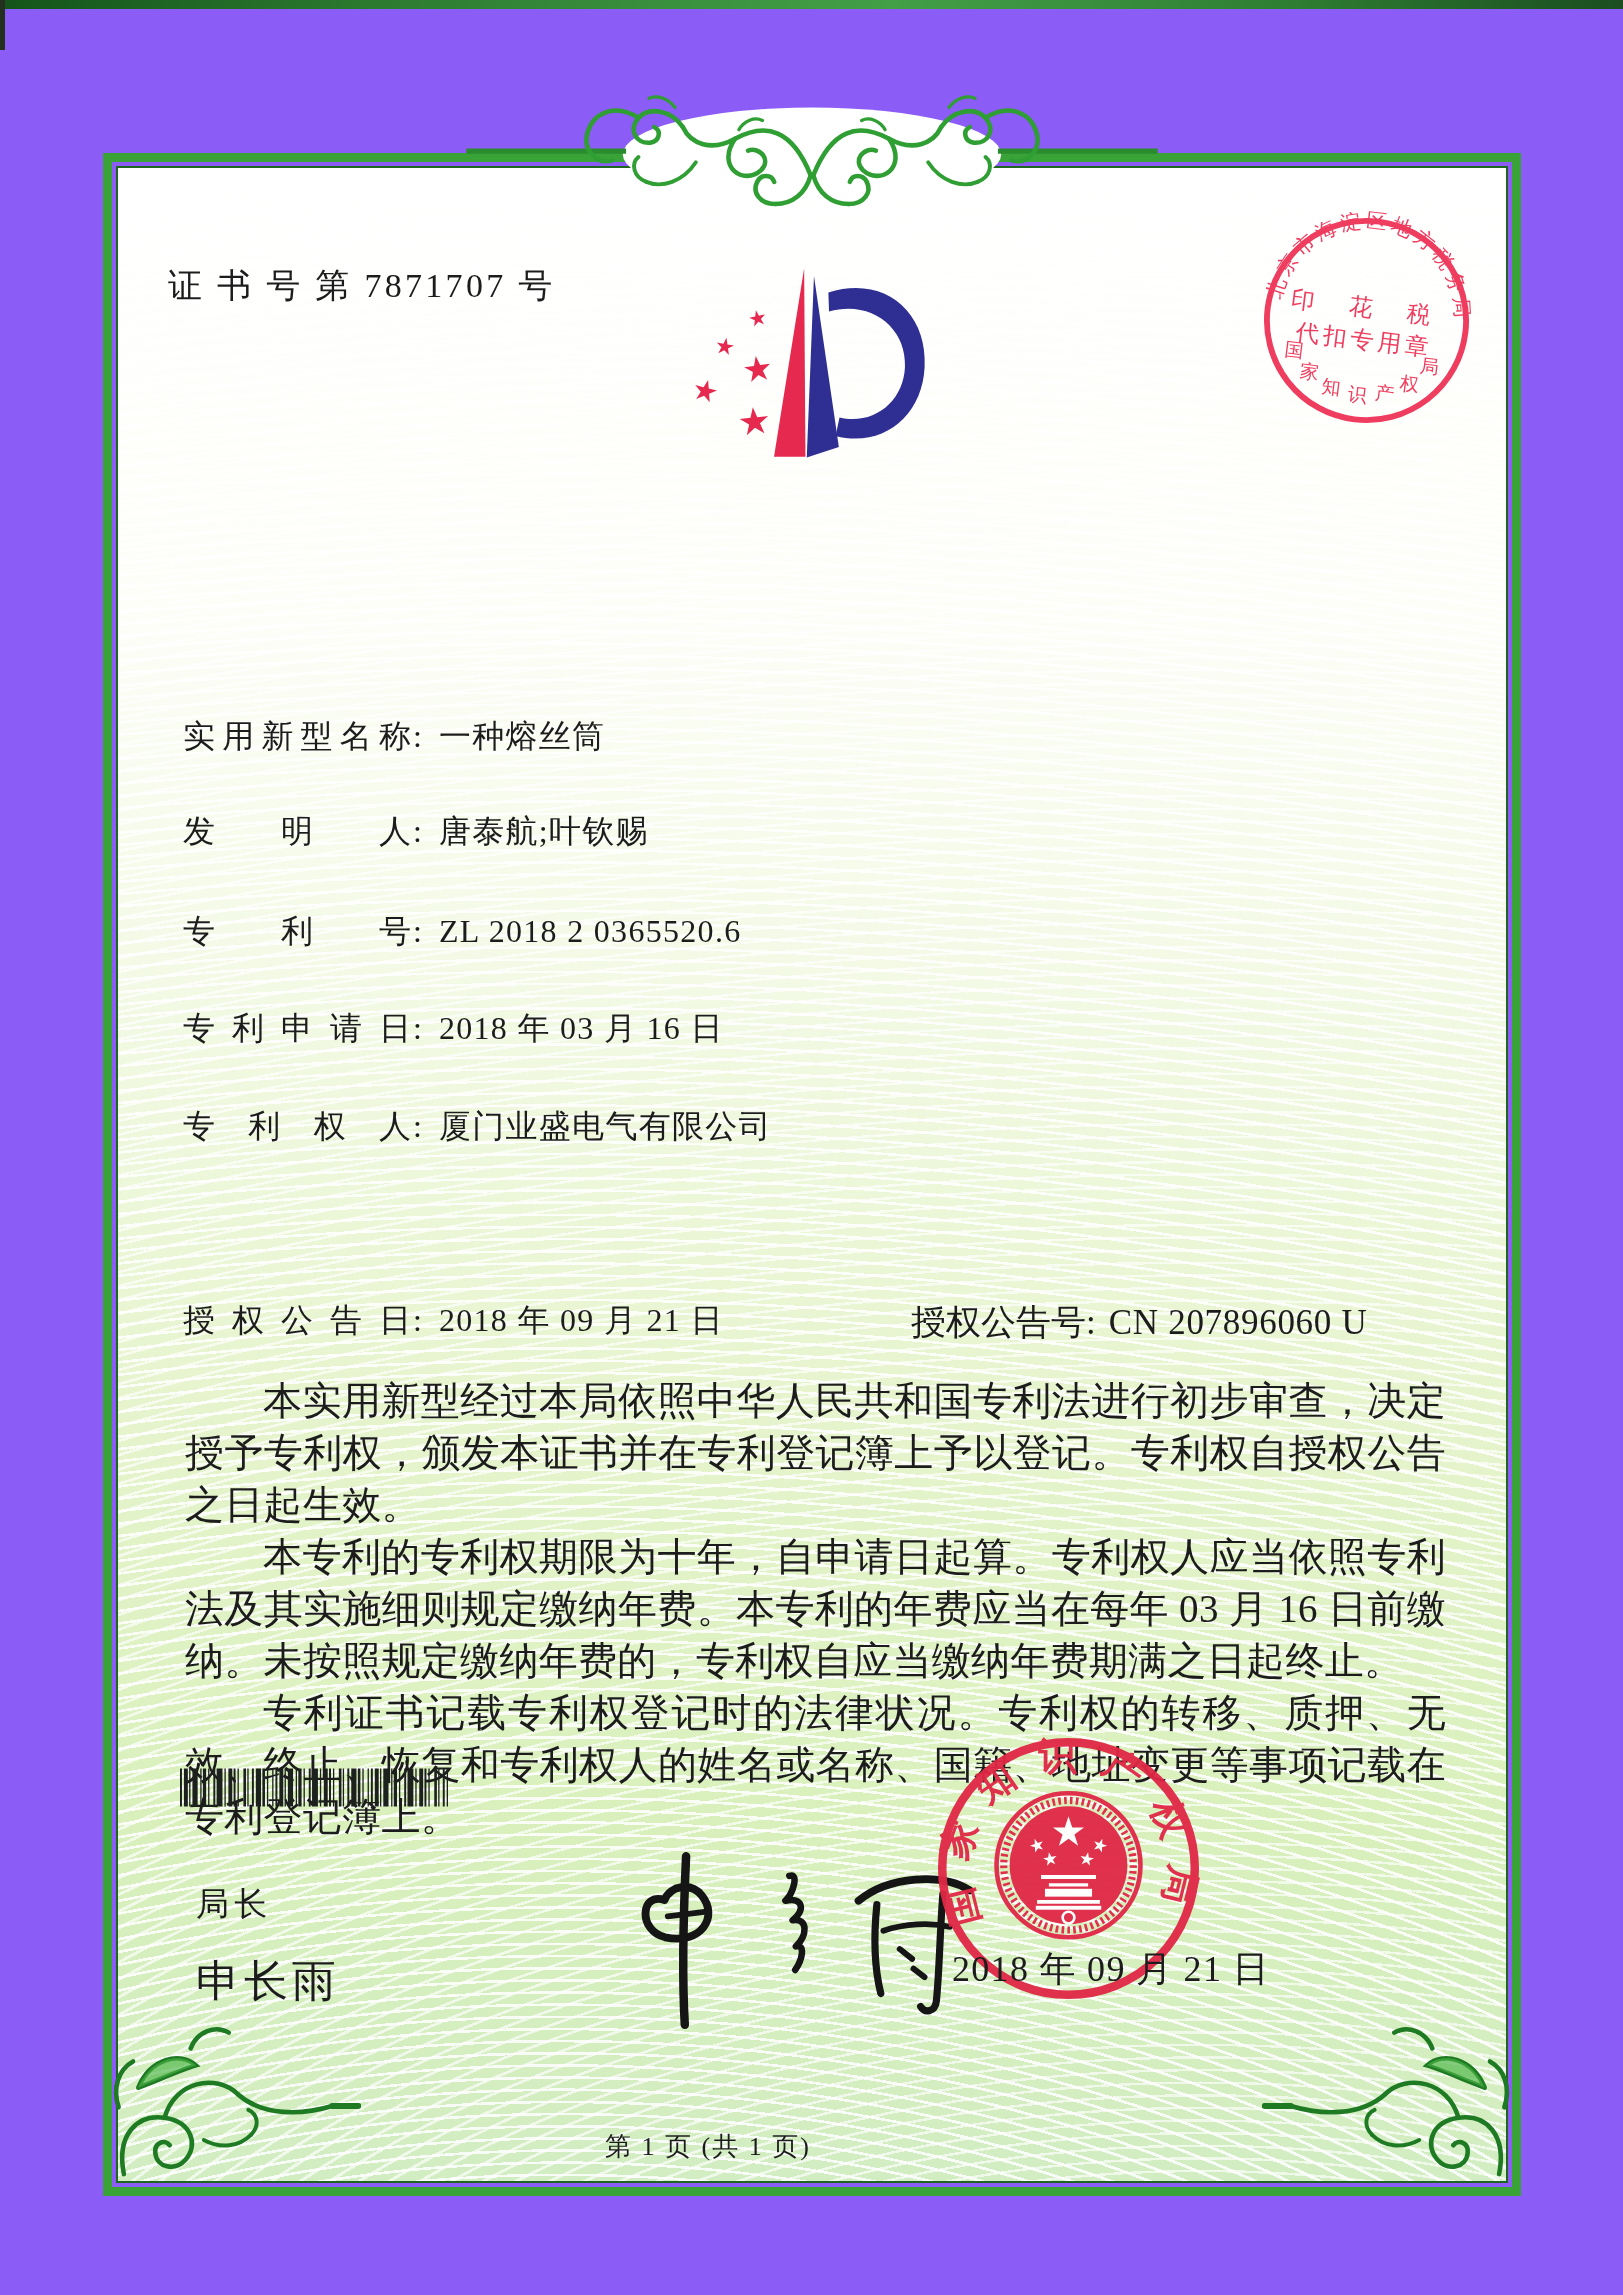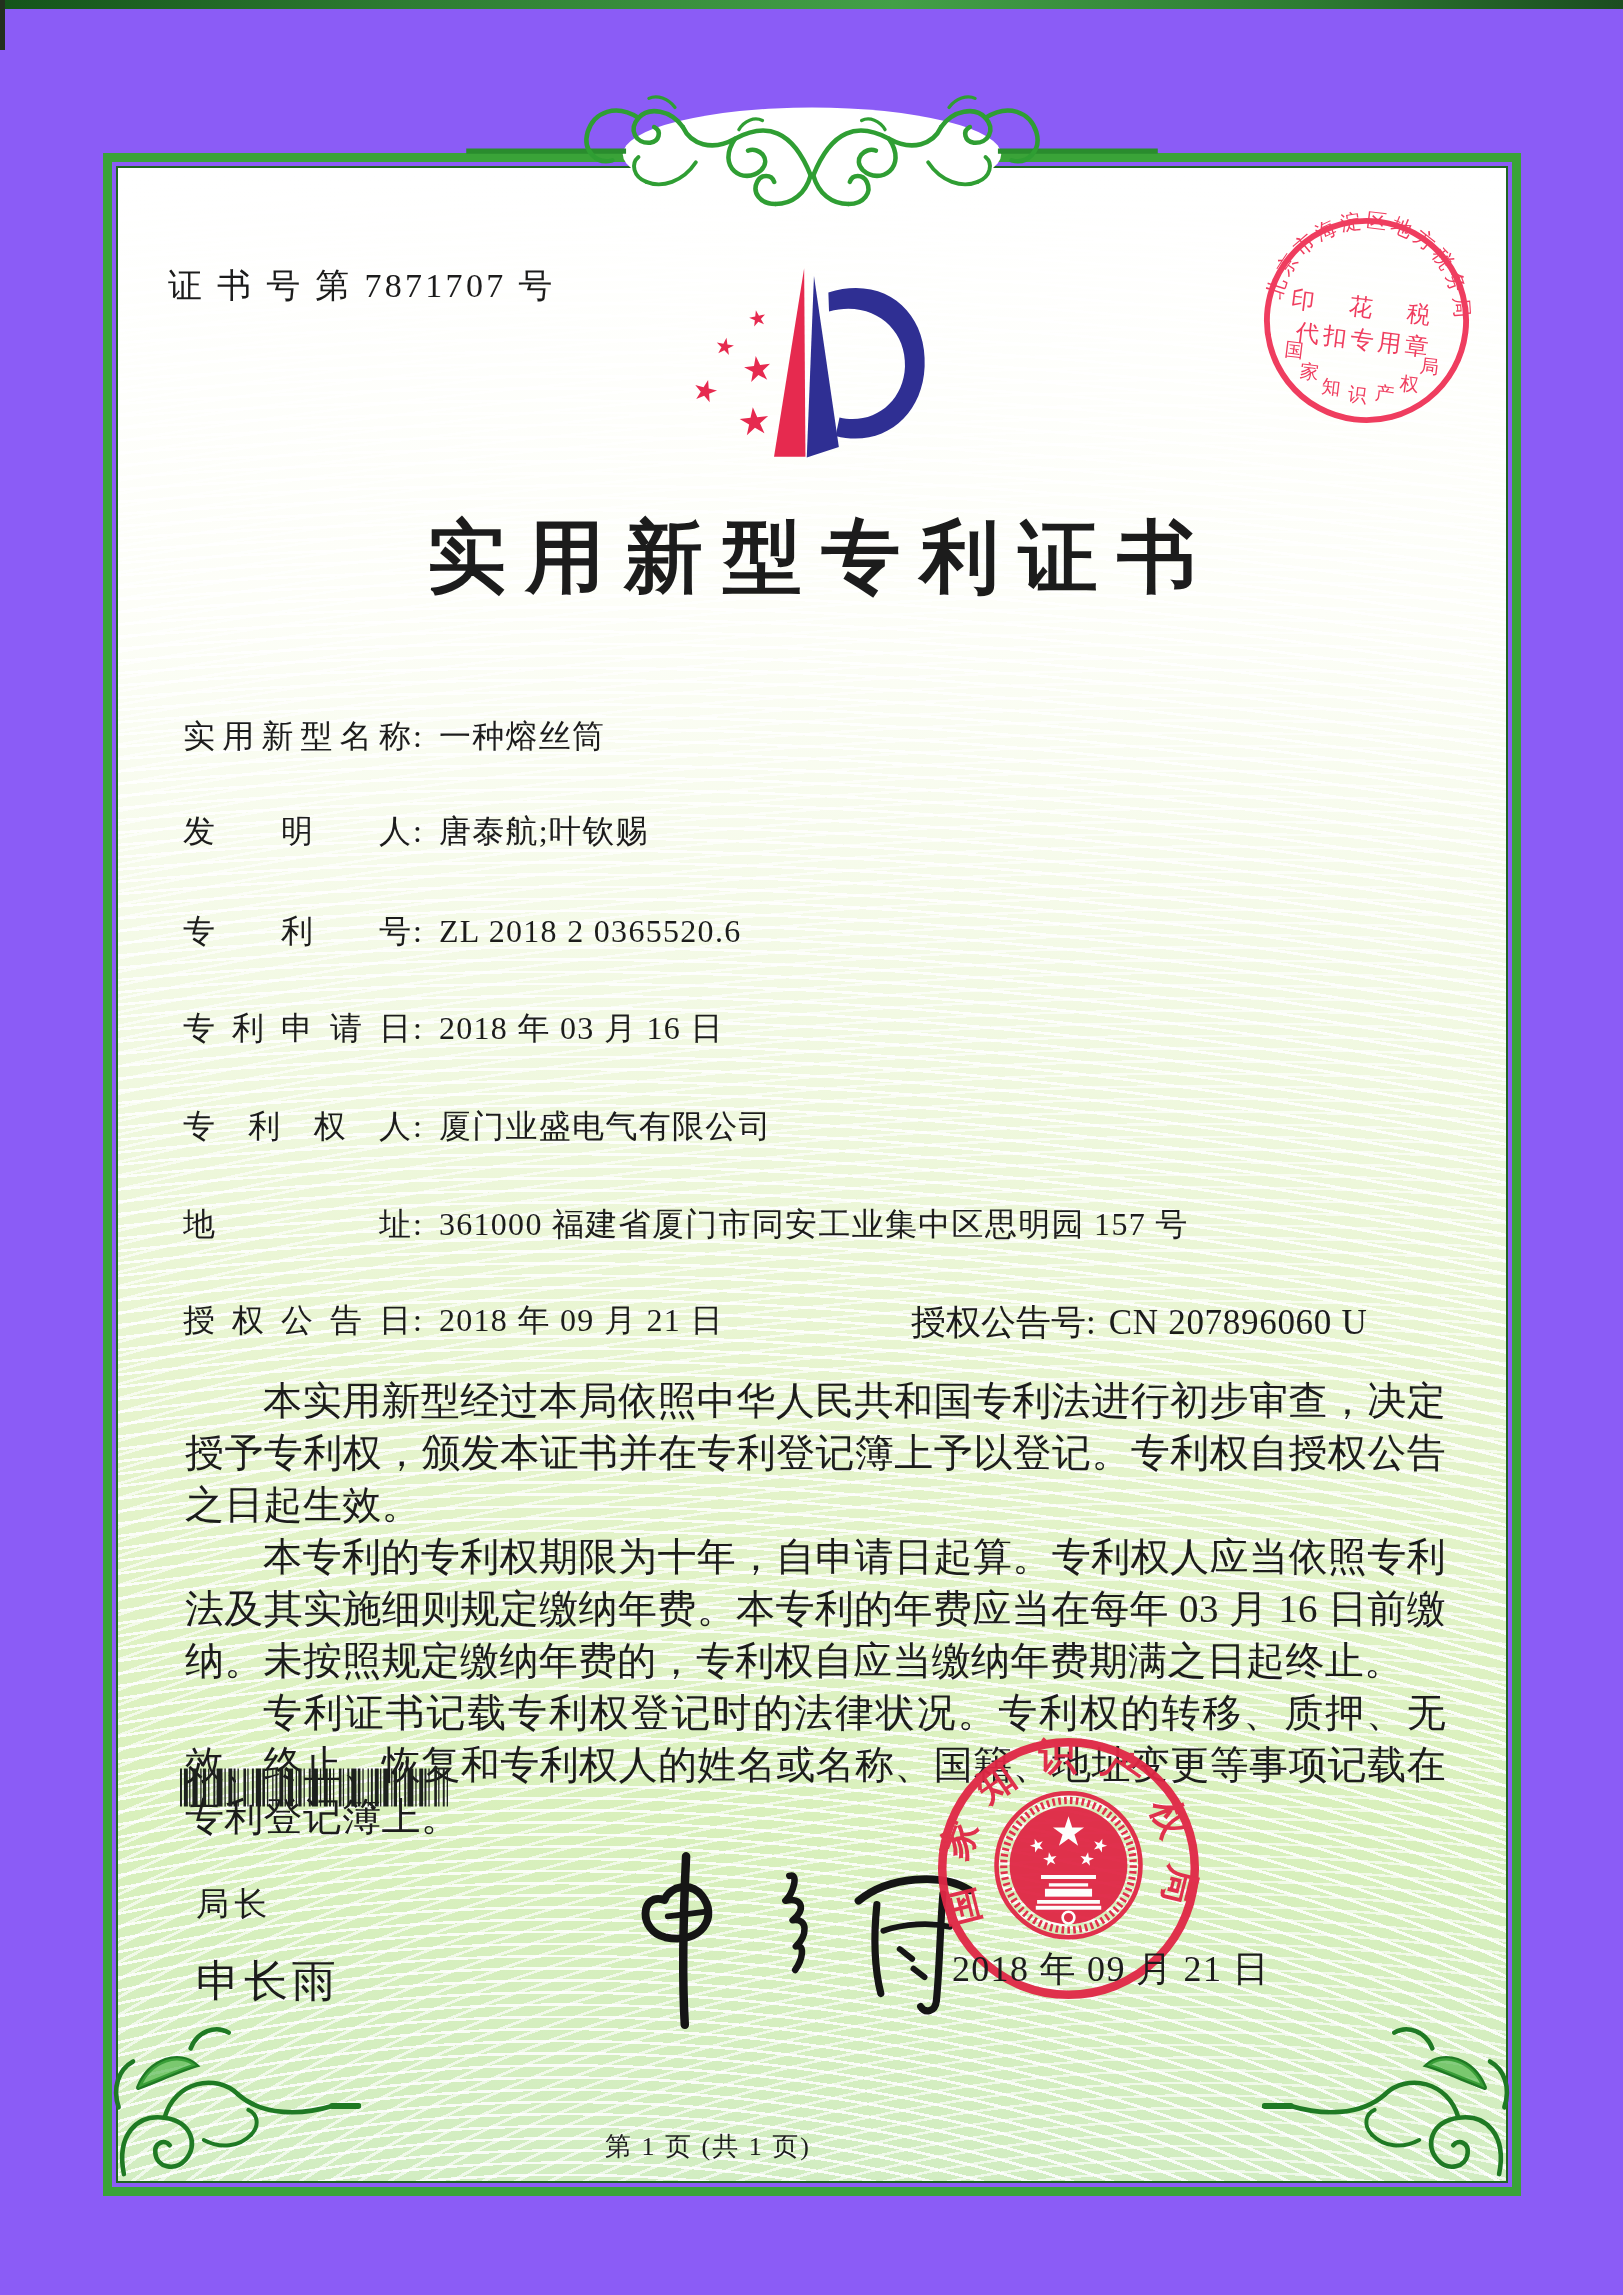--- a/index.html
+++ b/index.html
@@ -149,39 +149,35 @@
       <text x="86" y="258">国</text>
       <text x="113" y="288">家</text>
       <text x="149" y="307">知</text>
       <text x="190" y="314">识</text>
       <text x="231" y="307">产</text>
       <text x="267" y="288">权</text>
       <text x="294" y="258">局</text>
     </g>
   </svg>
 
-  <div class="title">实用新型专利证书</div>
 
   <div class="field" style="top:715px">
     <span class="lbl">实用新型名称</span><span class="colon">:</span><span class="val">一种熔丝筒</span>
   </div>
   <div class="field" style="top:810px">
     <span class="lbl">发明人</span><span class="colon">:</span><span class="val">唐泰航;叶钦赐</span>
   </div>
   <div class="field" style="top:910px">
     <span class="lbl">专利号</span><span class="colon">:</span><span class="val">ZL 2018 2 0365520.6</span>
   </div>
   <div class="field" style="top:1007px">
     <span class="lbl">专利申请日</span><span class="colon">:</span><span class="val">2018 年 03 月 16 日</span>
   </div>
   <div class="field" style="top:1105px">
     <span class="lbl">专利权人</span><span class="colon">:</span><span class="val">厦门业盛电气有限公司</span>
-  </div>
-  <div class="field" style="top:1203px">
-    <span class="lbl">地址</span><span class="colon">:</span><span class="val">361000 福建省厦门市同安工业集中区思明园 157 号</span>
   </div>
   <div class="field" style="top:1299px">
     <span class="lbl">授权公告日</span><span class="colon">:</span><span class="val">2018 年 09 月 21 日</span>
   </div>
   <div class="grantno">
     <span>授权公告号</span><span>:</span><span class="gval">CN 207896060 U</span>
   </div>
 
   <div class="bodytext">
     <p>本实用新型经过本局依照中华人民共和国专利法进行初步审查，决定授予专利权，颁发本证书并在专利登记簿上予以登记。专利权自授权公告之日起生效。</p>

